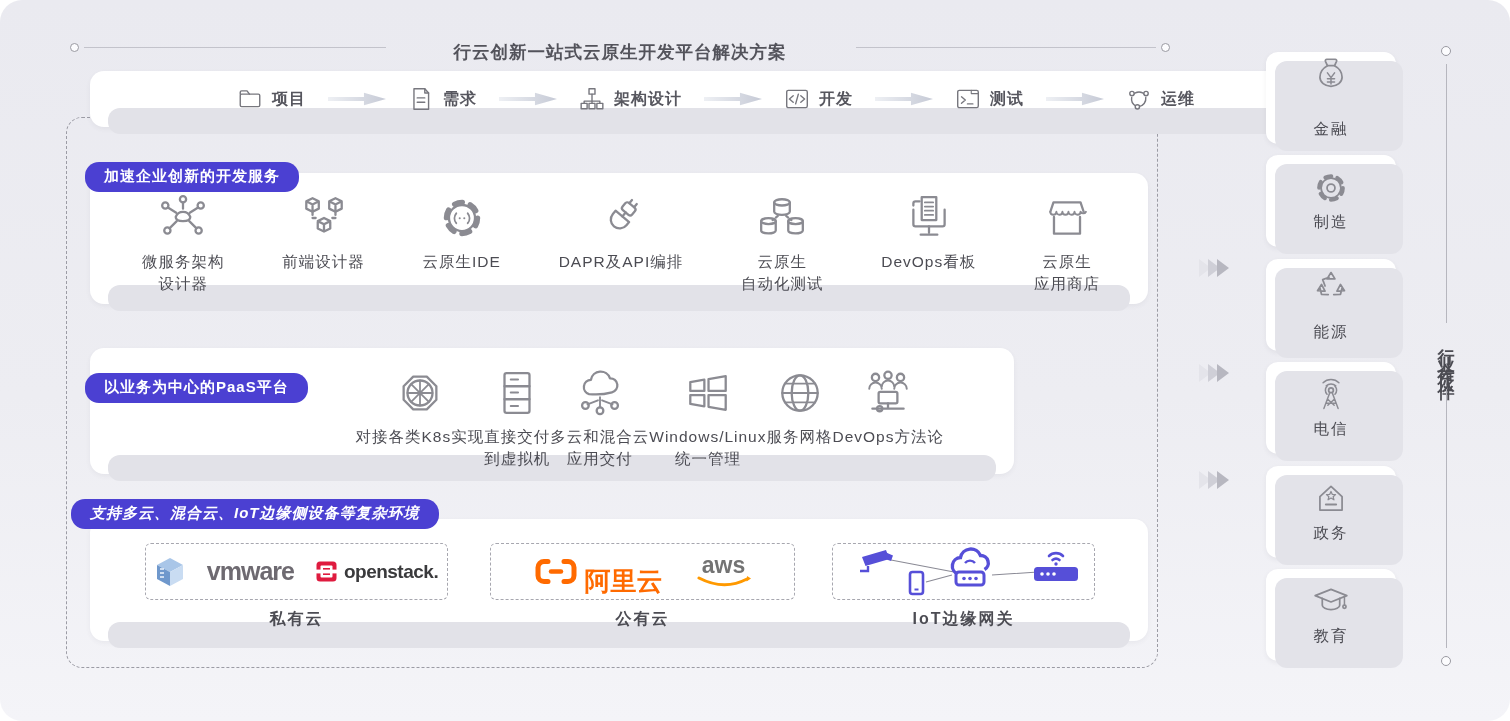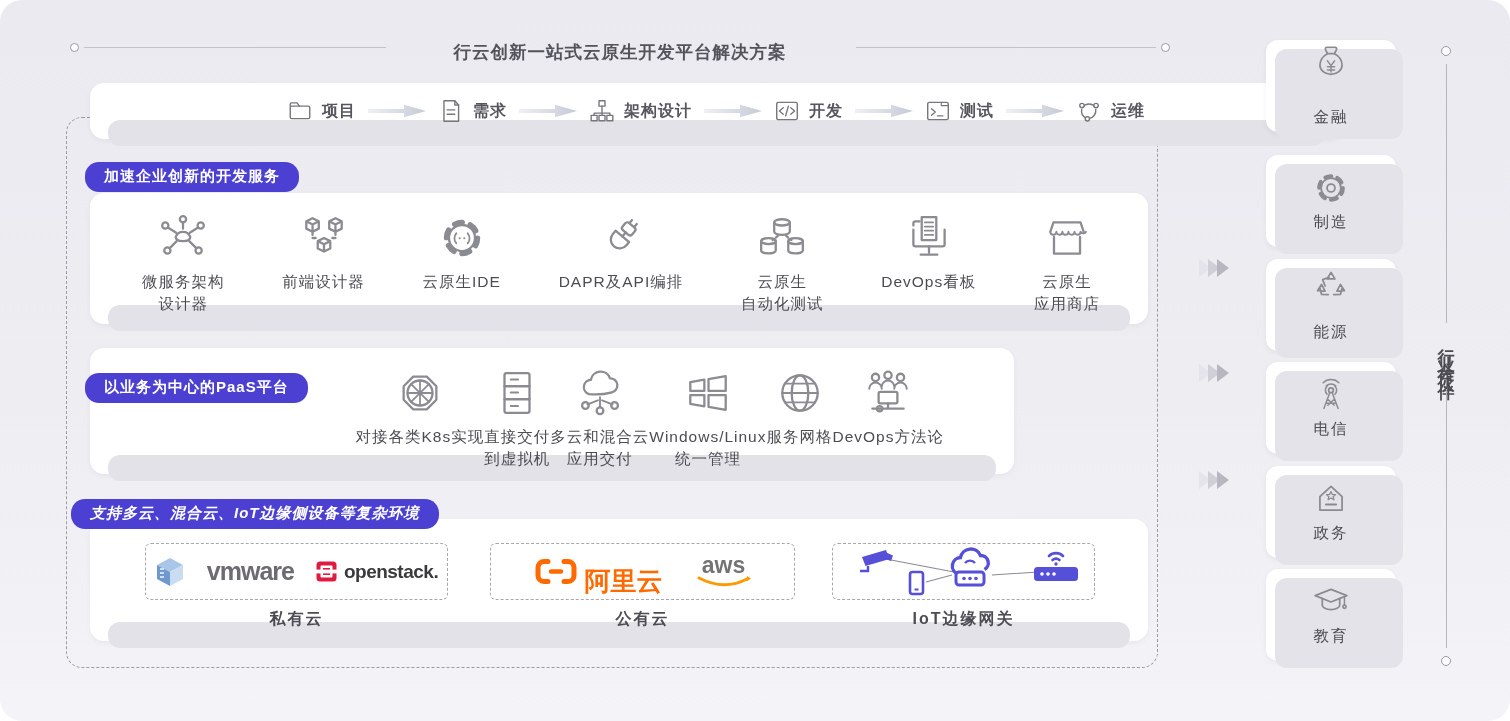--- a/index.html
+++ b/index.html
@@ -21,38 +21,38 @@
   .outer-dash { position:absolute; left:66px; top:117px; width:1092px; height:551px;
                 border:1.6px dashed #9b9ba4; border-radius:16px; z-index:0; }
 
   
   .card { position:absolute; background:#ffffff; border-radius:14px;
           box-shadow:0 2px 5px rgba(70,70,90,.06); z-index:2; }
   .card::after { content:""; position:absolute; left:18px; right:18px; bottom:-7px; height:26px;
                  background:#e2e2e8; border-radius:12px; z-index:-1; }
 
   
-  .workflow { left:90px; top:83px; width:1252px; height:56px;
-              display:flex; align-items:center; justify-content:center; gap:0; }
+  .workflow { left:90px; top:71px; width:1252px; height:56px;
+              display:flex; align-items:center; justify-content:center; gap:10px; }
   .wf-step { display:flex; align-items:center; gap:9px; }
   .wf-label { font-size:16px; font-weight:bold; color:#56565e; letter-spacing:1px; }
   .flow-arrow { width:58px; height:15px; margin:0 12px;
                 background:linear-gradient(90deg,#eef0f4,#c6cad6);
                 clip-path:polygon(0 36%,62% 36%,62% 8%,100% 50%,62% 92%,62% 64%,0 64%); }
 
   
   .badge { position:absolute; z-index:3; background:#4b40d2; color:#ffffff;
            font-size:15px; font-weight:bold; letter-spacing:1px;
            padding:5px 19px 6px; border-radius:14px; }
 
   
   .features { display:flex; justify-content:space-between; align-items:flex-start; }
   .feat { display:flex; flex-direction:column; align-items:center; }
   .feat .lbl { font-size:15.5px; color:#4c4c53; letter-spacing:1px; line-height:22px; text-align:center; margin-top:8px; }
-  .sec1 { left:90px; top:193px; width:1058px; height:131px; padding:20px 48px 0 52px; }
+  .sec1 { left:90px; top:173px; width:1058px; height:131px; padding:20px 48px 0 52px; }
   .sec2 { left:90px; top:348px; width:924px; height:126px; padding:20px 70px 0 96px;justify-content:flex-end; }
   .sec3 { left:90px; top:519px; width:1058px; height:122px; }
 
   .ic { fill:none; stroke:#8b8b92; stroke-width:2.2; stroke-linecap:round; stroke-linejoin:round; }
   .wic { fill:none; stroke:#77777e; stroke-width:2.6; stroke-linecap:round; stroke-linejoin:round; }
 
   
   .env { position:absolute; top:24px; display:flex; flex-direction:column; align-items:center; }
   .env-box { border:1.6px dashed #a7a7af; border-radius:6px; height:57px; width:100%;
              display:flex; align-items:center; justify-content:center; gap:22px; background:#fff; }
@@ -397,21 +397,21 @@
       <div class="chev c1"></div>
       <div class="chev c2"></div>
       <div class="chev c3"></div>
     </div>
   <div class="chev-group" style="top:471px;">
       <div class="chev c1"></div>
       <div class="chev c2"></div>
       <div class="chev c3"></div>
     </div>
 
-  <div class="industry-card" style="top:40px;gap:24px;">
+  <div class="industry-card" style="top:52px;gap:24px;">
     <svg class="ic" width="38" height="38" viewBox="0 0 48 48">
         <path d="M19.5 11 l-2.5 -5.5 a1.8 1.8 0 0 1 1.7 -2.5 h10.6 a1.8 1.8 0 0 1 1.7 2.5 L28.5 11"></path>
         <path d="M19.5 11 h9 c6.5 3.5 9.5 8.5 9.5 14.5 a14 11.5 0 0 1 -28 0 c0 -6 3 -11 9.5 -14.5 z"></path>
         <path d="M19.5 20 l4.5 6 4.5 -6 M24 26 v8 M19.5 27.5 h9 M19.5 31.5 h9" stroke-width="1.9"></path>
       </svg>
     <div class="industry-label">金融</div>
   </div>
   <div class="industry-card" style="top:155px;">
     <svg class="ic" width="38" height="38" viewBox="0 0 48 48">
         <circle cx="24" cy="24" r="15" stroke-width="5" stroke-dasharray="7.85 7.85"></circle>

